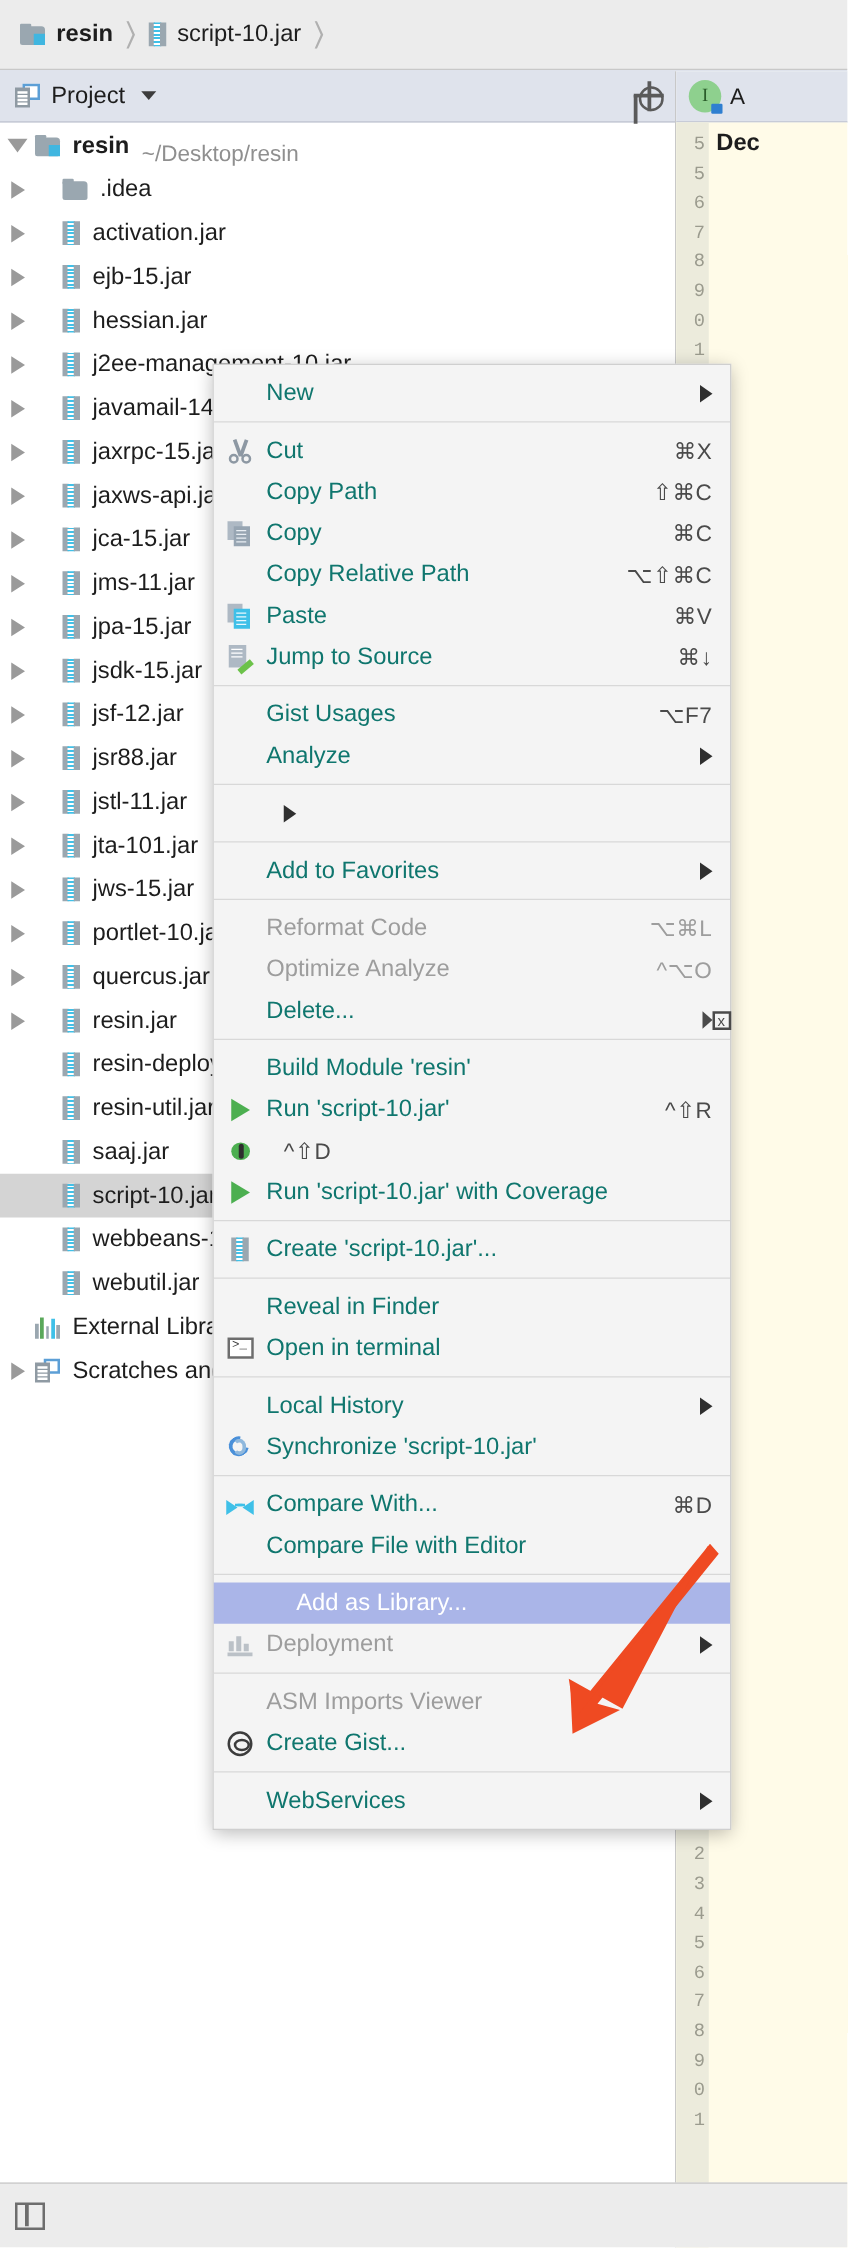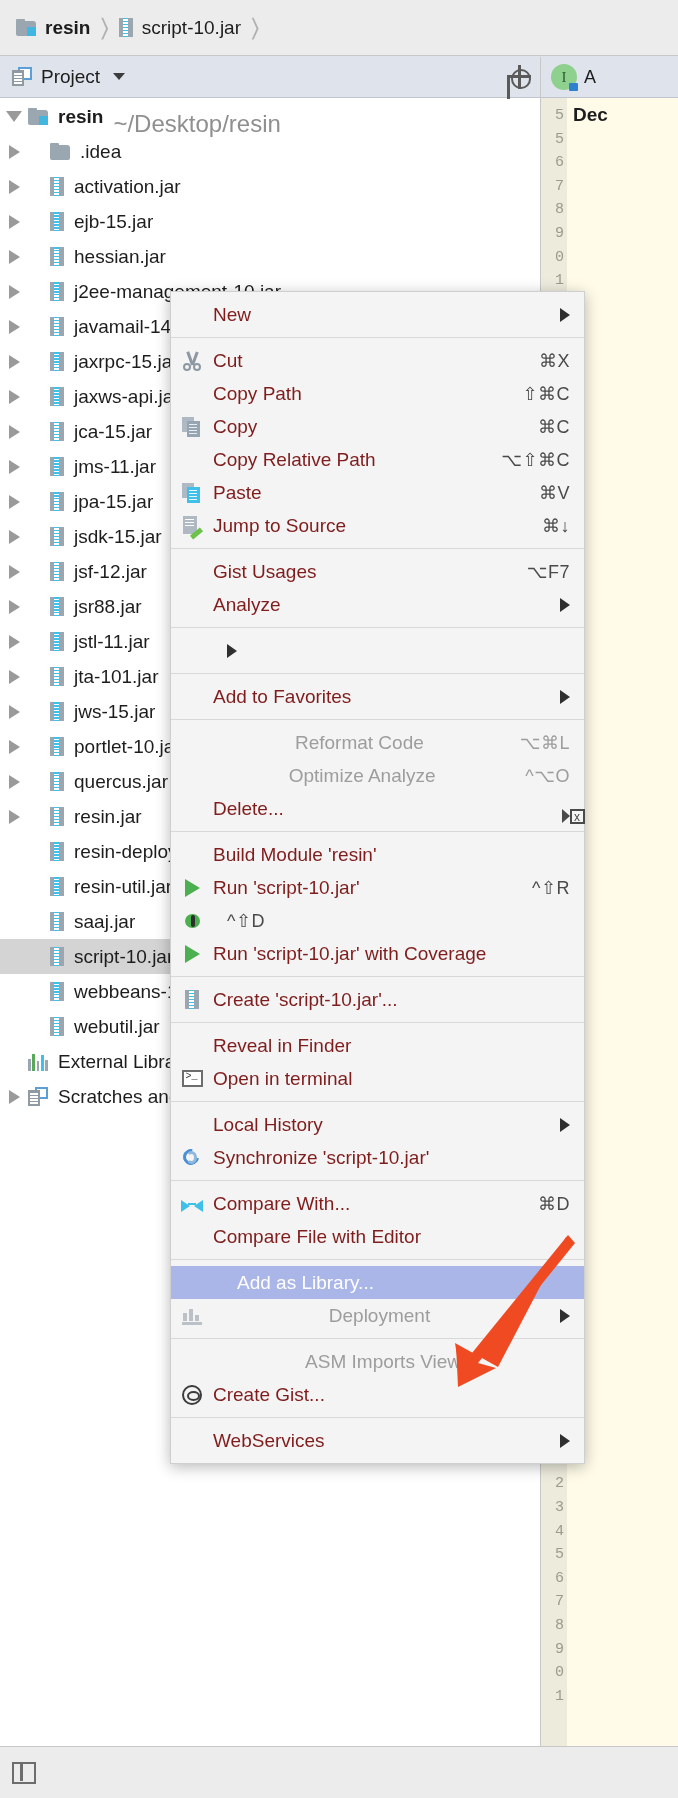--- a/index.html
+++ b/index.html
@@ -128,21 +128,21 @@
   .row { height: 35px; display: flex; align-items: center; white-space: nowrap; }
   .row.sel { background: #d4d4d4; }
   .arrow { width: 0; height: 0; flex: none;
     border-top: 7px solid transparent; border-bottom: 7px solid transparent;
     border-left: 11px solid #9a9a9a; }
   .arrow.down { border-left: 8px solid transparent; border-right: 8px solid transparent;
     border-top: 11px solid #9a9a9a; border-bottom: 0; }
   .arrow-slot { width: 28px; display: flex; justify-content: center; flex: none; }
   .row-label { font-size: 19px; color: #1d1d1d; margin-left: 10px; }
   .row-label.bold { font-weight: bold; }
-  .row-path { font-size: 24px; color: #8f8f8f; margin-left: 10px; margin-top: 14px; }
+  .row-path { font-size: 18px; color: #8f8f8f; margin-left: 10px; margin-top: 14px; }
 
   .ic-extlib { width: 20px; height: 18px; position: relative; flex:none;
     display:flex; align-items:flex-end; gap:1.5px; }
   .ic-extlib b { display:block; width:3px; }
   .ic-extlib b:nth-child(1){height:12px;background:#9aa7b0;}
   .ic-extlib b:nth-child(2){height:17px;background:#5aa85a;}
   .ic-extlib b:nth-child(3){height:10px;background:#9aa7b0;}
   .ic-extlib b:nth-child(4){height:16px;background:#3fc0e8;}
   .ic-extlib b:nth-child(5){height:11px;background:#9aa7b0;}
 
@@ -162,22 +162,22 @@
   
   .ctxmenu {
     position: absolute; left: 170px; top: 291px; width: 415px;
     background: #f4f4f4; border: 1px solid #cfcfcf;
     box-shadow: 0 3px 14px rgba(0,0,0,0.28);
     padding: 6px 0; z-index: 50;
   }
   .mi { height: 33px; display: flex; align-items: center; padding: 0 14px 0 0; position: relative; }
   .mi.hl { background: #aab5e8; padding-left: 24px; }
   .mi-ico { width: 42px; display: flex; align-items: center; justify-content: center; flex: none; }
-  .mi-label { font-size: 19px; color: #7f1d1d; flex: 1; }
-  .mi.dis .mi-label, .mi.dis .mi-key { color: #9d9d9d; text-align: center; }
+  .mi-label { font-size: 19px; color: #0f766e; flex: 1; }
+  .mi.dis .mi-label, .mi.dis .mi-key { color: #9d9d9d; }
   .mi.hl .mi-label { color: #ffffff; }
   .mi-key { font-size: 18px; color: #4a4a4a; margin-left: 14px;
     font-family: "Liberation Sans", sans-serif; letter-spacing: 0.5px; }
   .mi-sub { width: 0; height: 0; margin-left: 14px;
     border-top: 7px solid transparent; border-bottom: 7px solid transparent;
     border-left: 10px solid #2f2f2f; flex: none; }
   .msep { height: 1px; background: #d8d8d8; margin: 6px 0; }
 
   
   .ic-scissors { width:20px;height:20px;position:relative; }

